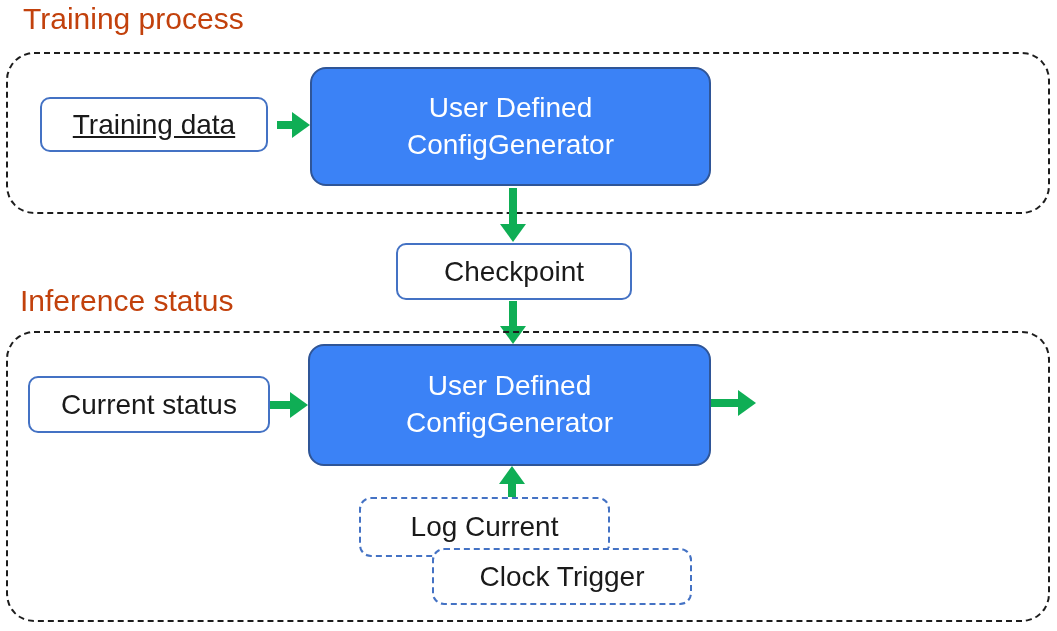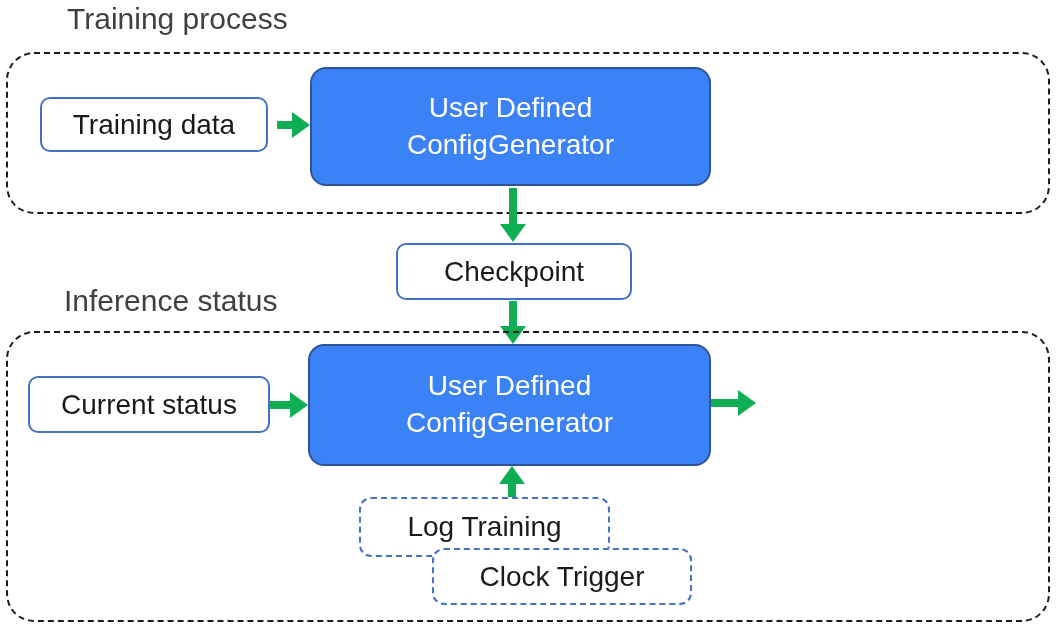--- a/index.html
+++ b/index.html
@@ -8,23 +8,22 @@
     width:1057px; height:631px;
     background:#ffffff;
     font-family:"Liberation Sans", sans-serif;
     color:#1a1a1a;
     overflow:hidden;
   }
   .abs { position:absolute; box-sizing:border-box; }
 
   .section-title {
     font-size:30px;
-    color:#404040;
+    color:#c2410c;
     white-space:nowrap;
-    margin-left:44px;
   }
 
   .dashed-container {
     border:2.5px dashed #1c1c1c;
     border-radius:28px;
     background:transparent;
   }
 
   .node {
     display:flex; align-items:center; justify-content:center;
@@ -78,21 +77,21 @@
 </style>
 </head>
 <body>
 
 <div id="canvas">
 
   <div class="abs section-title" style="left:23px; top:2px;">Training process</div>
 
   <div class="abs dashed-container" style="left:6px; top:52px; width:1044px; height:162px;"></div>
 
-  <div class="abs node io-box" style="left:40px; top:97px; width:228px; height:55px;">
+  <div class="abs node io-box" style="left:40px; top:97px; width:228px; height:55px;text-decoration:underline;">
     <span>Training data</span>
   </div>
 
   <div class="abs arrow-h" style="left:277px; top:112px; width:33px; height:26px;">
     <div class="shaft"></div>
     <div class="head"></div>
   </div>
 
   <div class="abs node gen-box" style="left:310px; top:67px; width:401px; height:119px;">
     <span>User Defined</span>
@@ -136,20 +135,20 @@
     <div class="head"></div>
   </div>
 
 
   <div class="abs arrow-v" style="left:499px; top:466px; width:26px; height:32px;">
     <div class="head-up"></div>
     <div class="shaft"></div>
   </div>
 
   <div class="abs node trigger-box" style="left:359px; top:497px; width:251px; height:60px; z-index:1;">
-    <span>Log Training</span>
+    <span>Log Current</span>
   </div>
 
   <div class="abs node trigger-box" style="left:432px; top:548px; width:260px; height:57px; z-index:2;">
     <span>Clock Trigger</span>
   </div>
 
 </div>
 
 </body></html>

